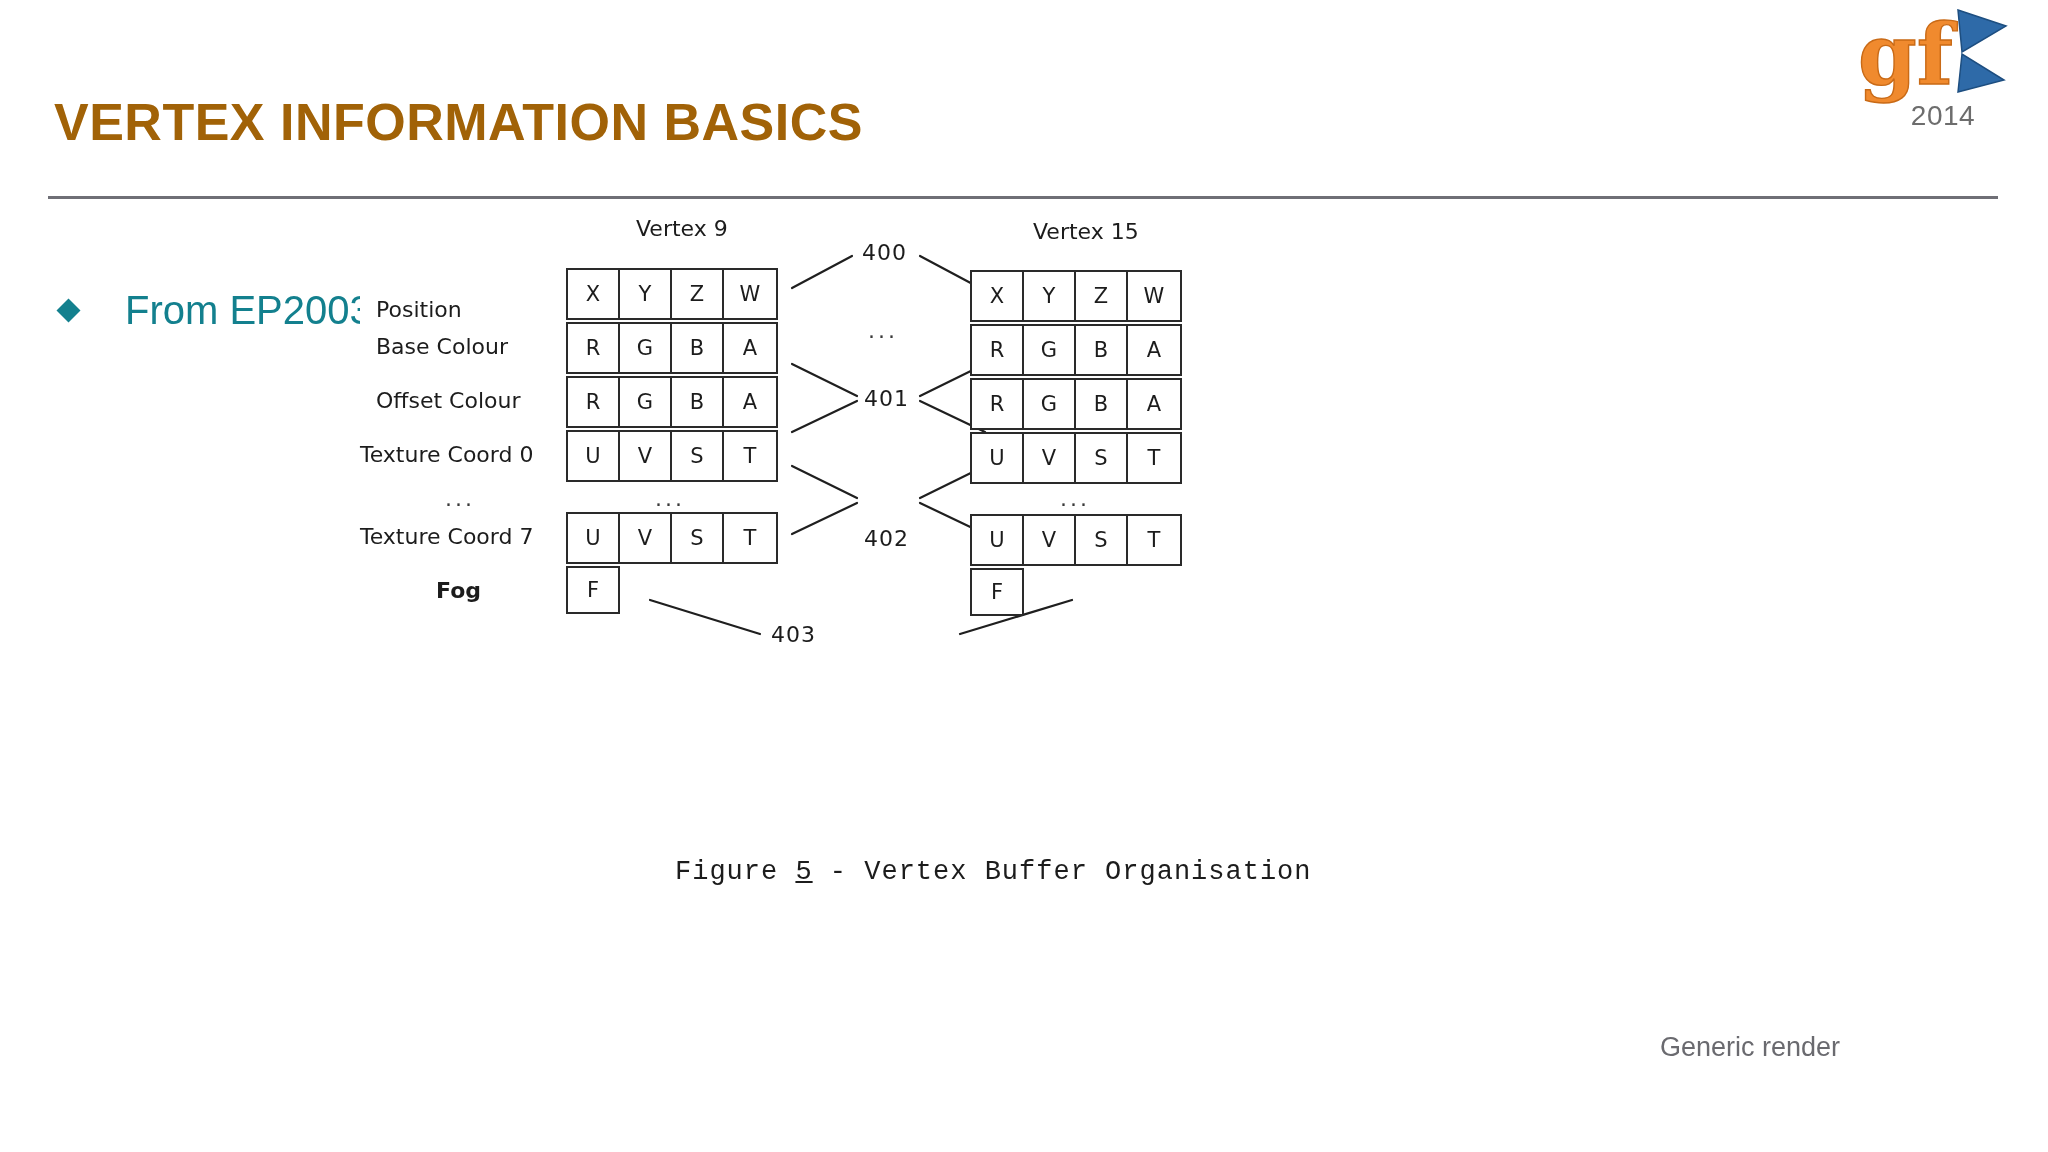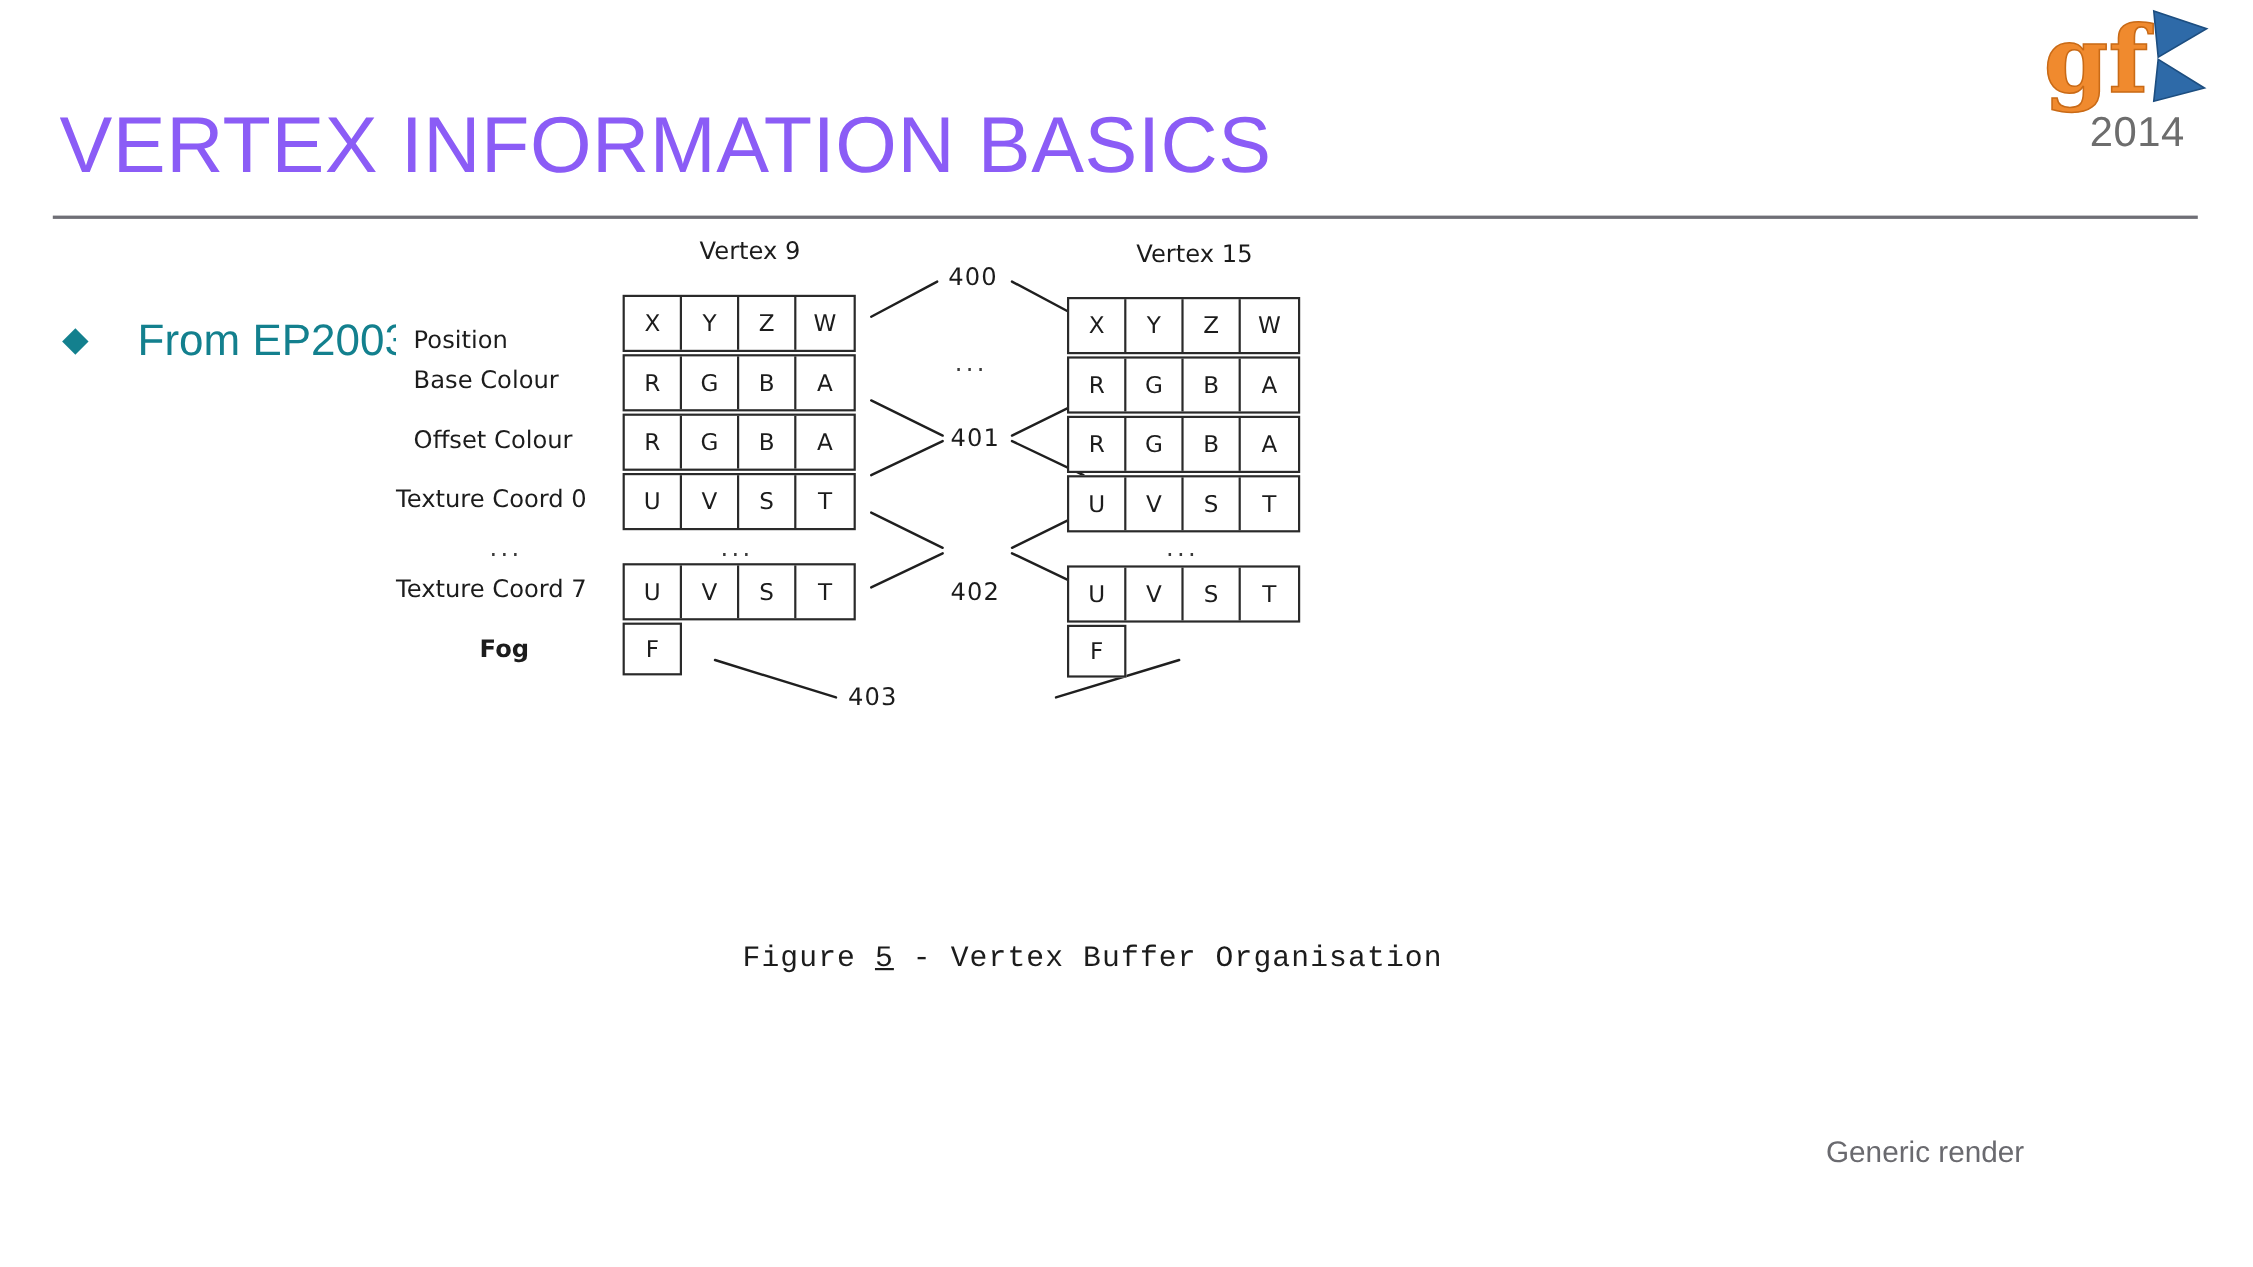--- a/index.html
+++ b/index.html
@@ -14,25 +14,25 @@
     overflow: hidden;
     font-family: "Liberation Sans", sans-serif;
     -webkit-font-smoothing: antialiased;
   }
 
   
   #slide-title {
     position: absolute;
     left: 54px;
     top: 96px;
-    font-size: 72px;
+    font-size: 52px;
     line-height: 1.0;
     letter-spacing: 0.5px;
-    color: #8b5cf6;
-    font-weight: 400;
+    color: #a16207;
+    font-weight: 700;
     white-space: nowrap;
   }
   #title-rule {
     position: absolute;
     left: 48px;
     top: 196px;
     width: 1950px;
     height: 3px;
     background: #6f6f76;
   }
@@ -51,21 +51,21 @@
     top: 0;
     width: 178px;
     height: 100px;
   }
   #logo-year {
     position: absolute;
     left: 0;
     top: 96px;
     width: 178px;
     text-align: center;
-    font-size: 38px;
+    font-size: 28px;
     color: #6d6d6d;
     letter-spacing: 0.5px;
   }
 
   
   #bullet-row {
     position: absolute;
     left: 60px;
     top: 288px;
     display: flex;

